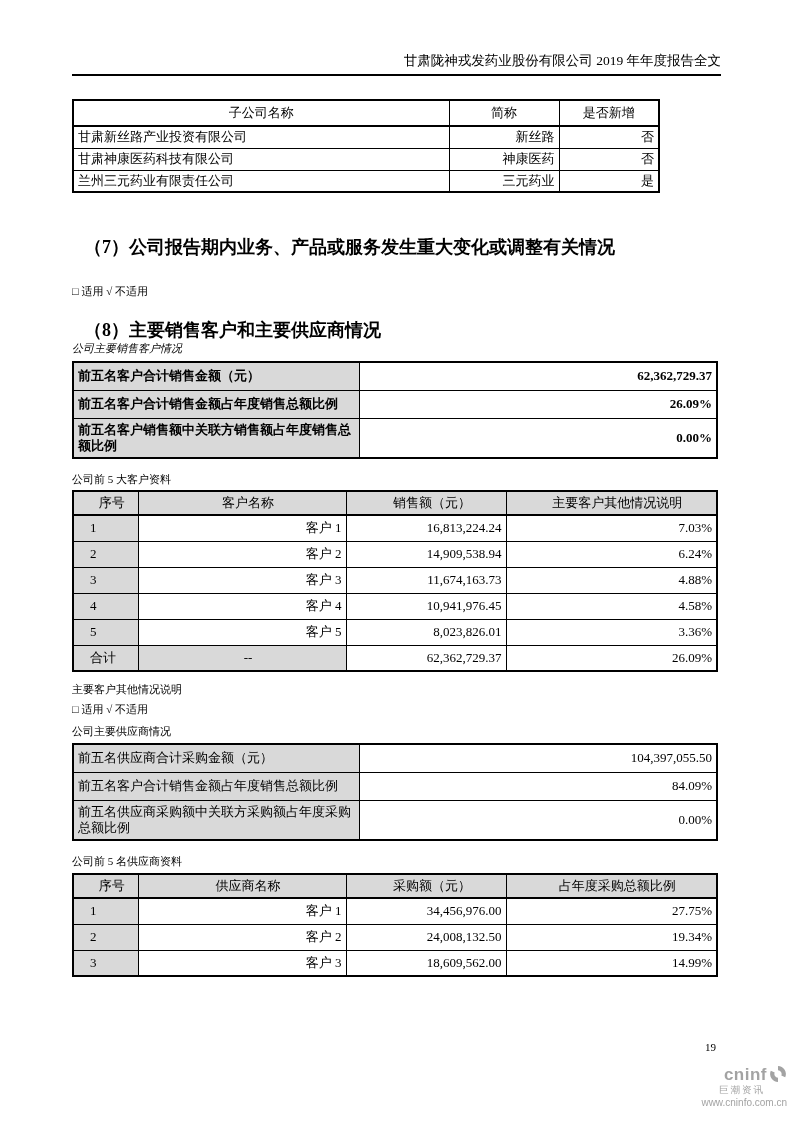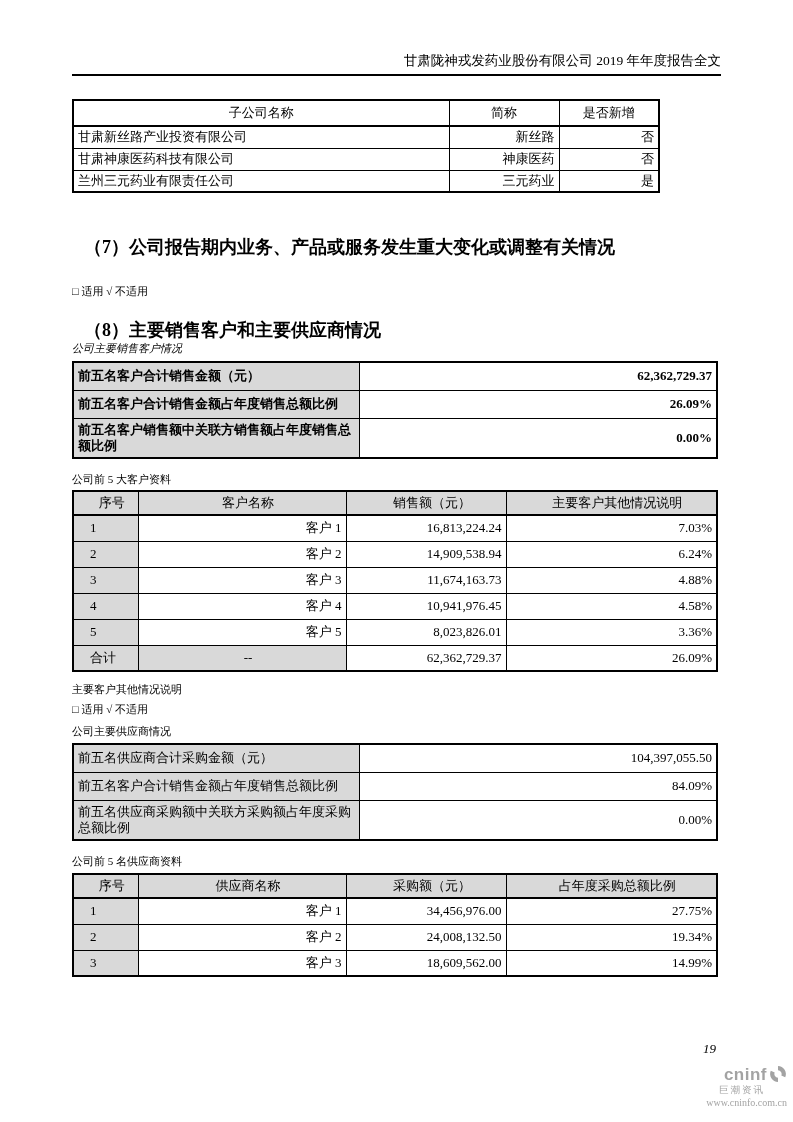--- a/index.html
+++ b/index.html
@@ -82,35 +82,34 @@
   .app2   { margin-top: 3px; }
   .intro2 { margin-top: 5px; }
   .t4     { margin-top: 3px; }
   .t5s-title { margin-top: 12px; }
   .t5     { margin-top: 3px; }
 
   
   .page-number {
     position: absolute;
     top: 1041px; right: 77px;
-    font-size: 13px;
-    font-style: italic;
+    font-size: 11px;
   }
   .cninfo-logo {
     position: absolute;
     top: 1065px; right: 6px;
     text-align: right;
     color: #a3a3a3;
     font-family: "Liberation Sans", "DejaVu Sans", sans-serif;
     line-height: 1;
   }
   .cninfo-brand-row { display: flex; align-items: center; justify-content: flex-end; gap: 2px; }
   .cninfo-brand { font-size: 17px; font-weight: bold; letter-spacing: 0.5px; }
   .cninfo-cn { font-size: 9.5px; margin-top: 2px; letter-spacing: 2px; margin-right: 22px; }
-  .cninfo-url { font-size: 10px; margin-top: 3px; font-family: Liberation Serif, serif; }
+  .cninfo-url { font-size: 10px; margin-top: 3px; }
 </style>
 </head>
 <body>
 
 <div class="page">
   <div class="content">
 
     <div class="report-header">甘肃陇神戎发药业股份有限公司 2019 年年度报告全文</div>
 
     <table class="tbl t-sub">

